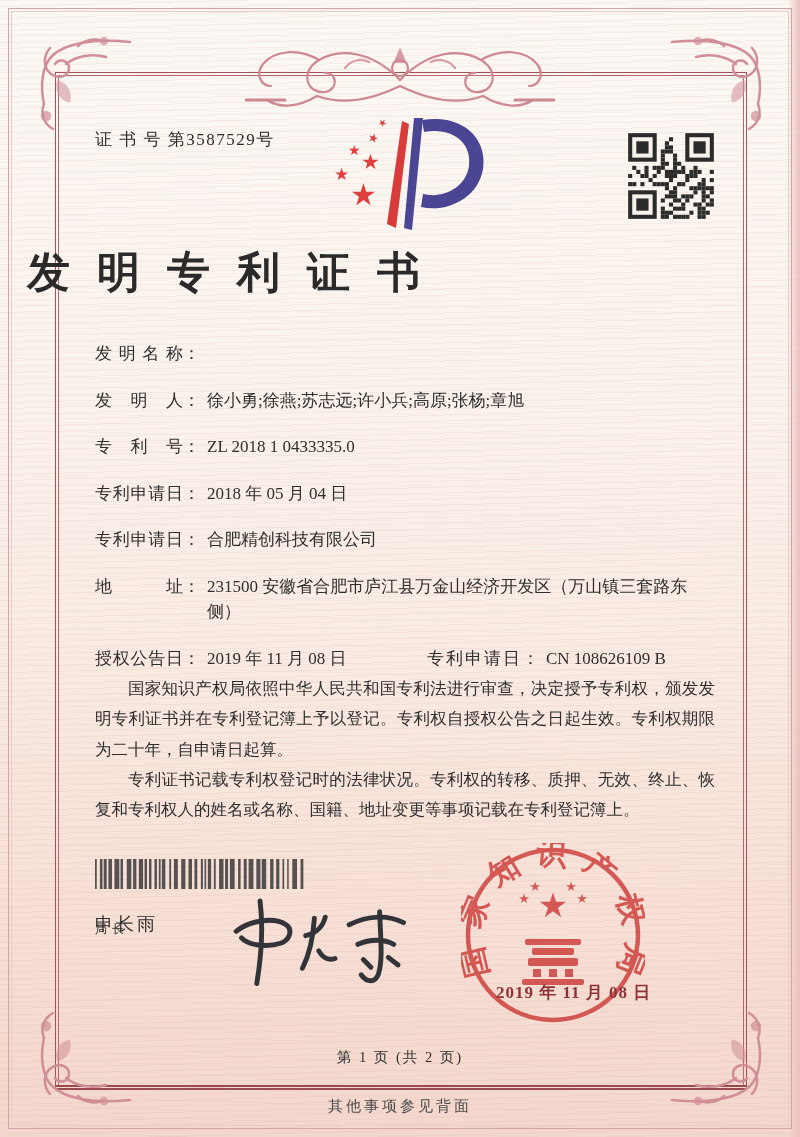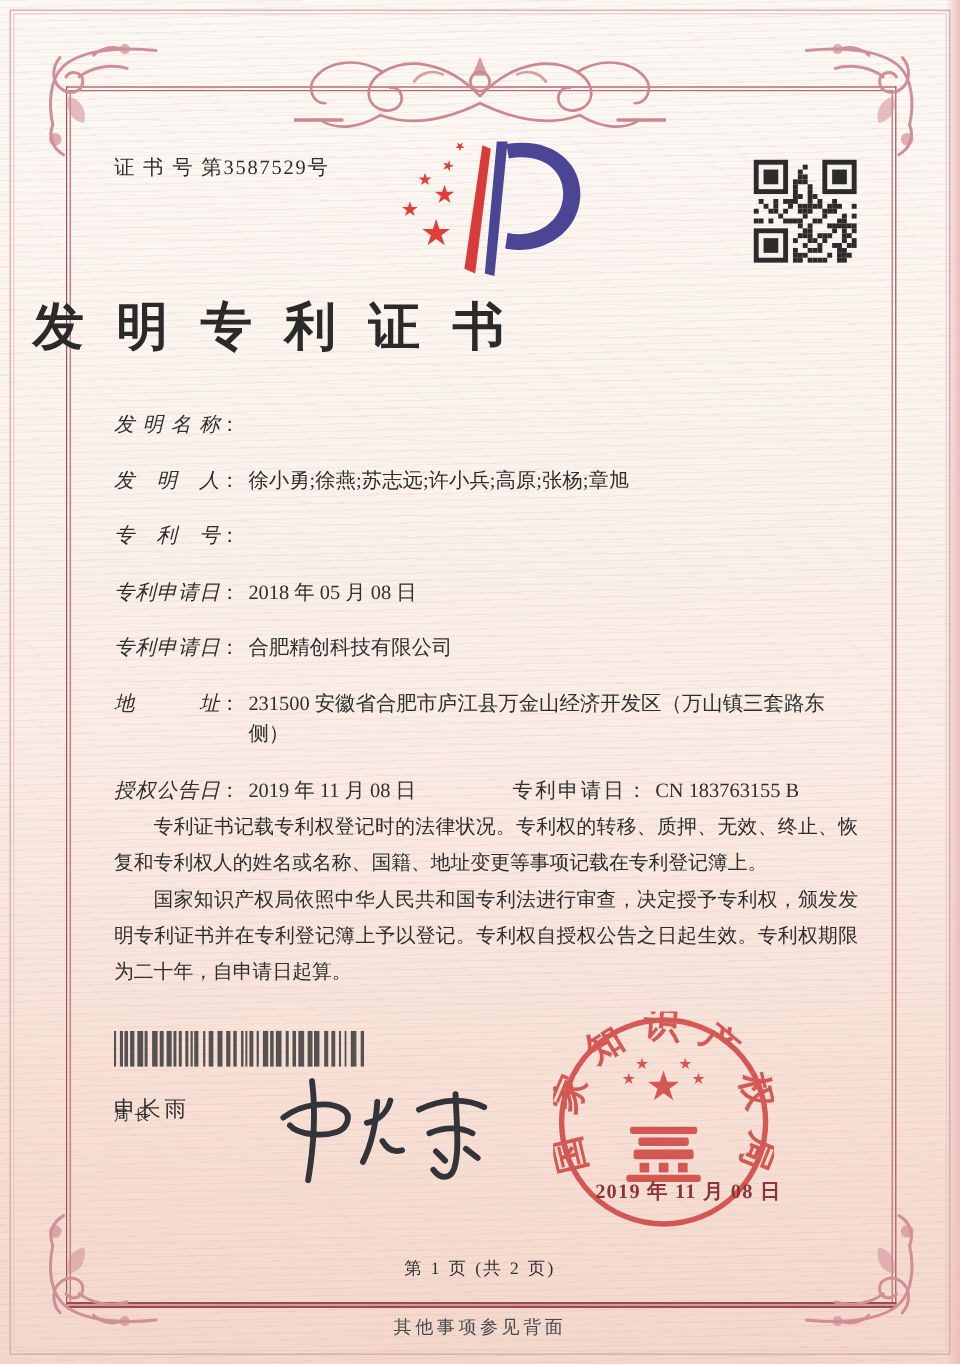--- a/index.html
+++ b/index.html
@@ -40,21 +40,21 @@
   .logo .star{position:absolute;color:#e03d3d;line-height:1;}
 
   .qr{position:absolute;left:621px;top:126px;width:100px;height:100px;}
   .qr svg{width:100%;height:100%;}
 
   .title{position:absolute;left:0;top:244px;width:100%;text-align:left;
     font-size:43px;font-weight:700;letter-spacing:27px;text-indent:27px;color:#2a2a2a;}
 
   .fields{position:absolute;left:95px;top:341px;width:616px;font-size:17px;color:#2e2e2e;}
   .row{display:flex;align-items:flex-start;margin-bottom:21px;line-height:1.5;}
-  .lab{flex:none;width:88px;text-align:justify;text-align-last:justify;font-style:italic;}
+  .lab{flex:none;width:88px;text-align:justify;text-align-last:justify;}
   .colon{flex:none;margin-right:7px;}
   .val{flex:1;}
   .grant-row{display:flex;margin-bottom:16px;}
   .grant-left{flex:none;width:332px;display:flex;}
   .grant-right{flex:1;display:flex;}
   .grant-right .lab2{flex:none;letter-spacing:2px;}
 
   .paras{position:absolute;left:95px;top:674px;width:620px;font-size:16.5px;
     line-height:1.84;text-align:justify;color:#2e2e2e;}
   .paras p{margin:0;text-indent:2em;}
@@ -314,53 +314,54 @@
         <span class="colon">：</span>
     </div>
     <div class="row">
       <span class="lab">发明人</span>
         <span class="colon">：</span>
       <span class="val">徐小勇;徐燕;苏志远;许小兵;高原;张杨;章旭</span>
     </div>
     <div class="row">
       <span class="lab">专利号</span>
         <span class="colon">：</span>
+      <span class="val">ZL 2018 1 0433335.0</span>
     </div>
     <div class="row">
       <span class="lab">专利申请日</span>
         <span class="colon">：</span>
-      <span class="val">2018 年 05 月 08 日</span>
+      <span class="val">2018 年 05 月 04 日</span>
     </div>
     <div class="row">
       <span class="lab">专利申请日</span>
         <span class="colon">：</span>
       <span class="val">合肥精创科技有限公司</span>
     </div>
     <div class="row">
       <span class="lab">地址</span>
         <span class="colon">：</span>
       <span class="val">231500 安徽省合肥市庐江县万金山经济开发区（万山镇三套路东侧）</span>
     </div>
     <div class="row grant-row">
       <span class="grant-left">
         <span class="lab">授权公告日</span>
           <span class="colon">：</span>
         <span class="val">2019 年 11 月 08 日</span>
       </span>
       <span class="grant-right">
         <span class="lab2">专利申请日</span>
           <span class="colon">：</span>
-        <span class="val">CN 183763155 B</span>
+        <span class="val">CN 108626109 B</span>
       </span>
     </div>
   </div>
 
   <div class="paras">
+    <p>国家知识产权局依照中华人民共和国专利法进行审查，决定授予专利权，颁发发明专利证书并在专利登记簿上予以登记。专利权自授权公告之日起生效。专利权期限为二十年，自申请日起算。</p>
     <p>专利证书记载专利权登记时的法律状况。专利权的转移、质押、无效、终止、恢复和专利权人的姓名或名称、国籍、地址变更等事项记载在专利登记簿上。</p>
-    <p>国家知识产权局依照中华人民共和国专利法进行审查，决定授予专利权，颁发发明专利证书并在专利登记簿上予以登记。专利权自授权公告之日起生效。专利权期限为二十年，自申请日起算。</p>
   </div>
 
   <div class="barcode">
     <svg viewBox="0 0 212 30" preserveAspectRatio="none" fill="#3a3a3a" opacity=".85">
         <rect x="0" y="0" width="1.7519375857338821" height="30"></rect>
         <rect x="4.904316700960219" y="0" width="2.5641332304526747" height="30"></rect>
         <rect x="8.67656464334705" y="0" width="3.027049039780521" height="30"></rect>
         <rect x="13.408822016460903" y="0" width="3.57278377914952" height="30"></rect>
         <rect x="19.440080589849103" y="0" width="4.892695473251029" height="30"></rect>
         <rect x="25.50439386145404" y="0" width="2.492956961591221" height="30"></rect>

